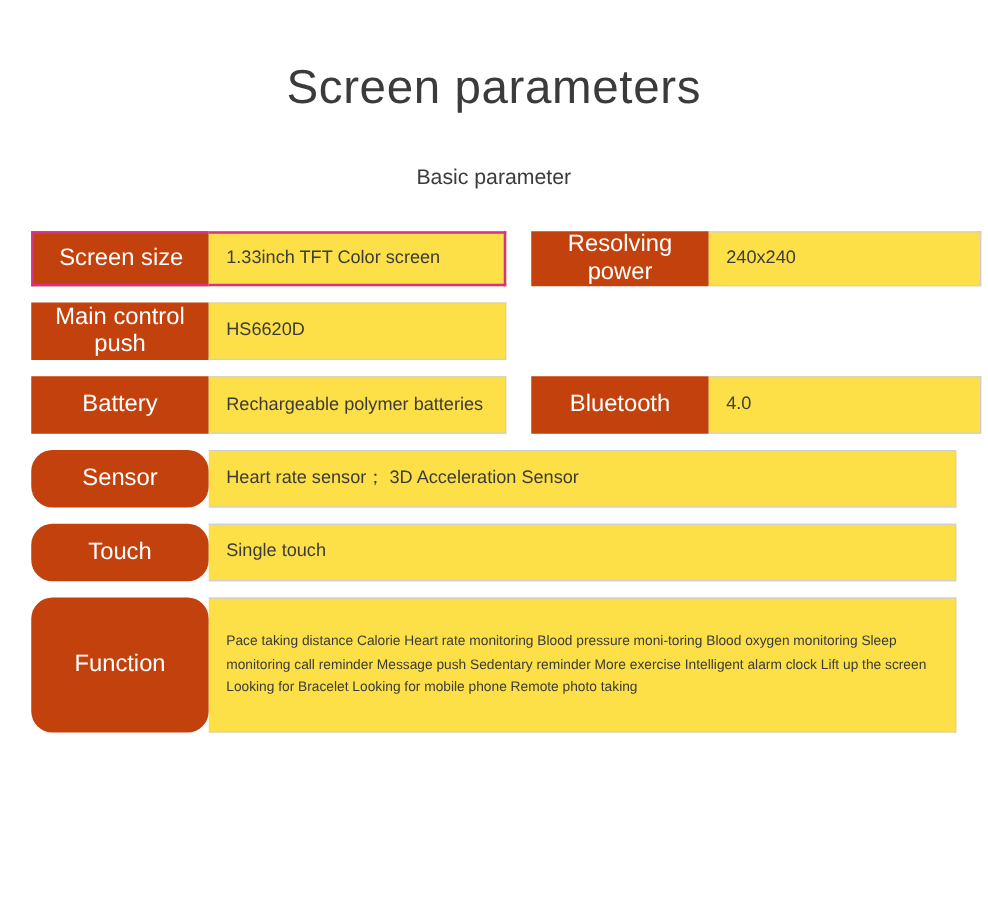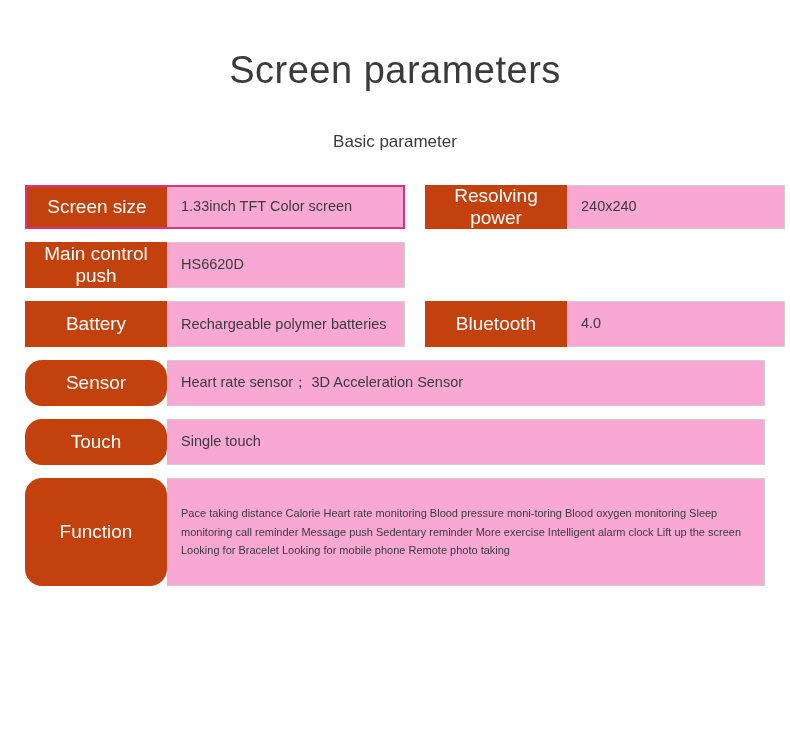--- a/index.html
+++ b/index.html
@@ -63,21 +63,21 @@
     font-size: 19px;
     display: flex;
     align-items: center;
     justify-content: center;
     text-align: center;
     box-sizing: border-box;
     padding: 6px 4px;
     flex: none;
   }
   .value {
-    background: #f9a8d4;
+    background: #fde047;
     border: 1px solid #cfcfcf;
     border-left: none;
     box-sizing: border-box;
     display: flex;
     align-items: center;
     font-size: 14.5px;
     color: #3b3b3b;
     padding: 6px 14px;
     flex: 1 1 auto;
     line-height: 1.45;

